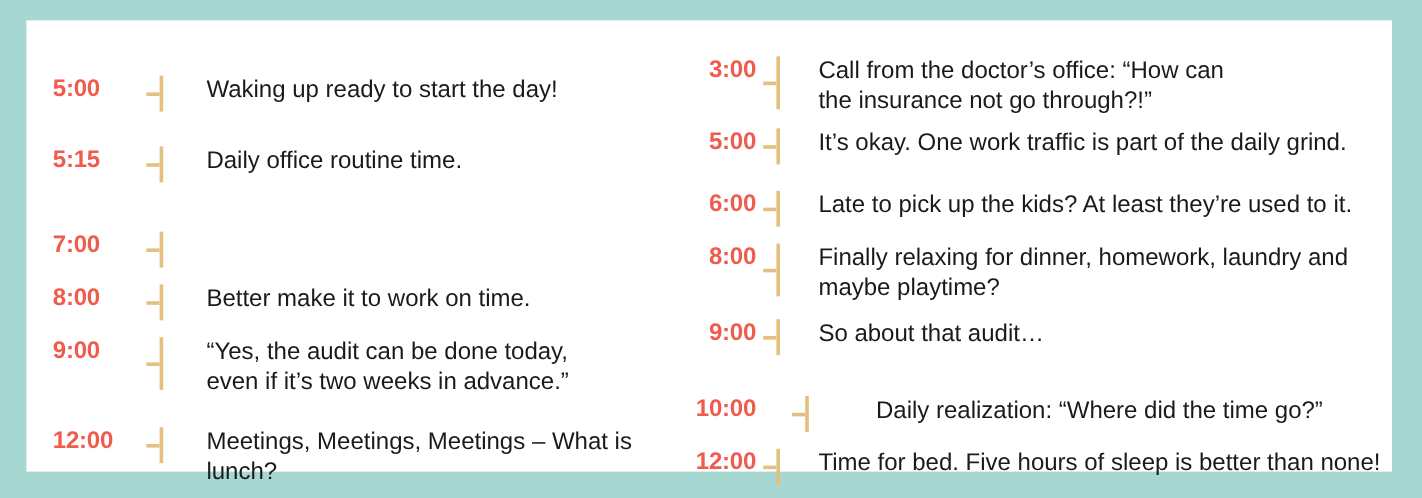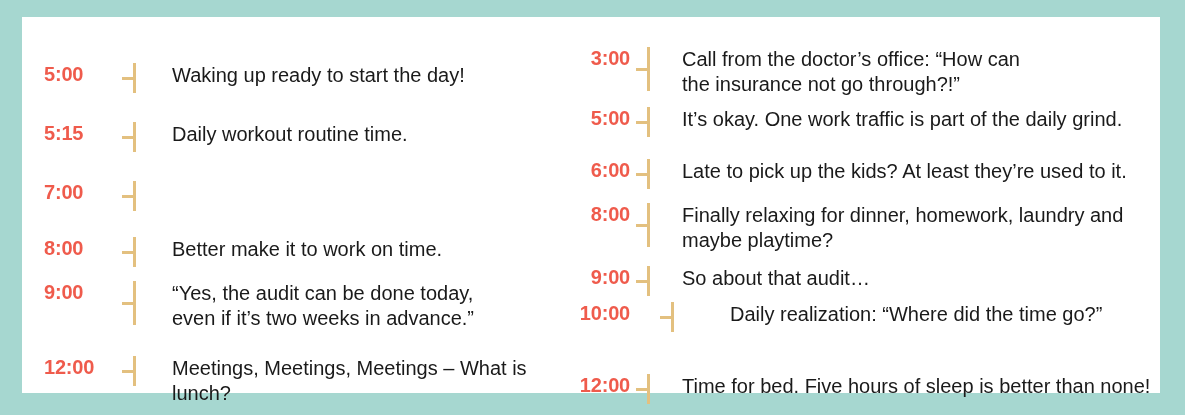--- a/index.html
+++ b/index.html
@@ -98,53 +98,53 @@
     font-size: 20px;
     line-height: 25px;
     white-space: pre-line;
   }
   .column--left  .entry__text { margin-left: 30px; }
   .column--right .entry__text { margin-left: 26px; }
 
   
   .column--left  .entry:nth-of-type(1) { top: 46px;  }
   .column--left  .entry:nth-of-type(2) { top: 105px; }
-  .column--left  .entry:nth-of-type(3) { top: 164px; }
+  .column--left  .entry:nth-of-type(3) { top: 176px; }
   .column--left  .entry:nth-of-type(4) { top: 220px; }
   .column--left  .entry:nth-of-type(5) { top: 264px; }
   .column--left  .entry:nth-of-type(6) { top: 339px; }
 
   
   .column--right .entry:nth-of-type(1) { top: 30px;  }
   .column--right .entry:nth-of-type(2) { top: 90px;  }
   .column--right .entry:nth-of-type(3) { top: 142px; }
   .column--right .entry:nth-of-type(4) { top: 186px; }
   .column--right .entry:nth-of-type(5) { top: 249px; }
-  .column--right .entry:nth-of-type(6) { top: 285px; gap: 24px; }
+  .column--right .entry:nth-of-type(6) { top: 313px; gap: 24px; }
   .column--right .entry:nth-of-type(7) { top: 357px; }
 
   .entry--twoline .entry__tick { height: 44px; }
 </style>
 </head>
 <body>
 
 <div class="infographic">
   <div class="card">
     <div class="columns">
 
       <div class="column column--left">
         <div class="entry">
           <span class="entry__time">5:00</span>
           <span class="entry__tick"></span>
           <span class="entry__text">Waking up ready to start the day!</span>
         </div>
         <div class="entry">
           <span class="entry__time">5:15</span>
           <span class="entry__tick"></span>
-          <span class="entry__text">Daily workout routine time.</span>
+          <span class="entry__text">Daily office routine time.</span>
         </div>
         <div class="entry">
           <span class="entry__time">7:00</span>
           <span class="entry__tick"></span>
         </div>
         <div class="entry">
           <span class="entry__time">8:00</span>
           <span class="entry__tick"></span>
           <span class="entry__text">Better make it to work on time.</span>
         </div>

